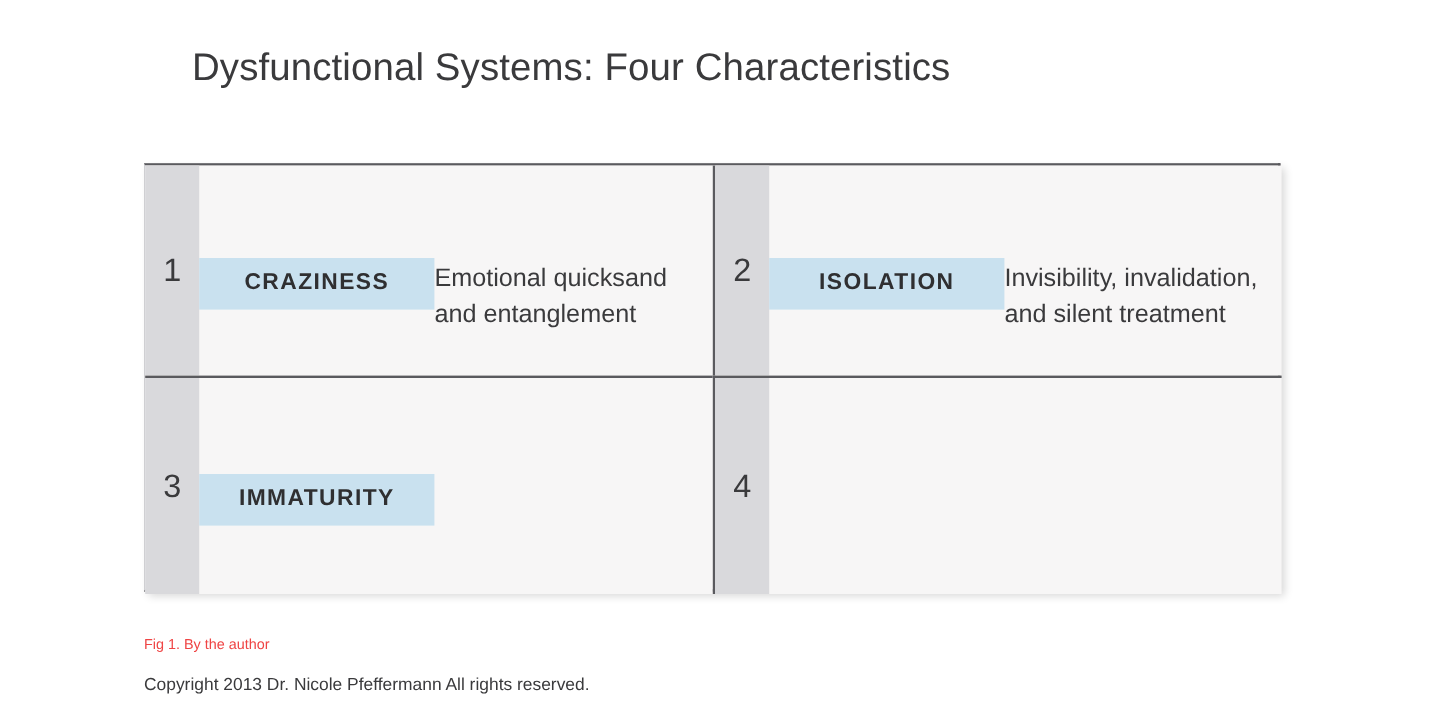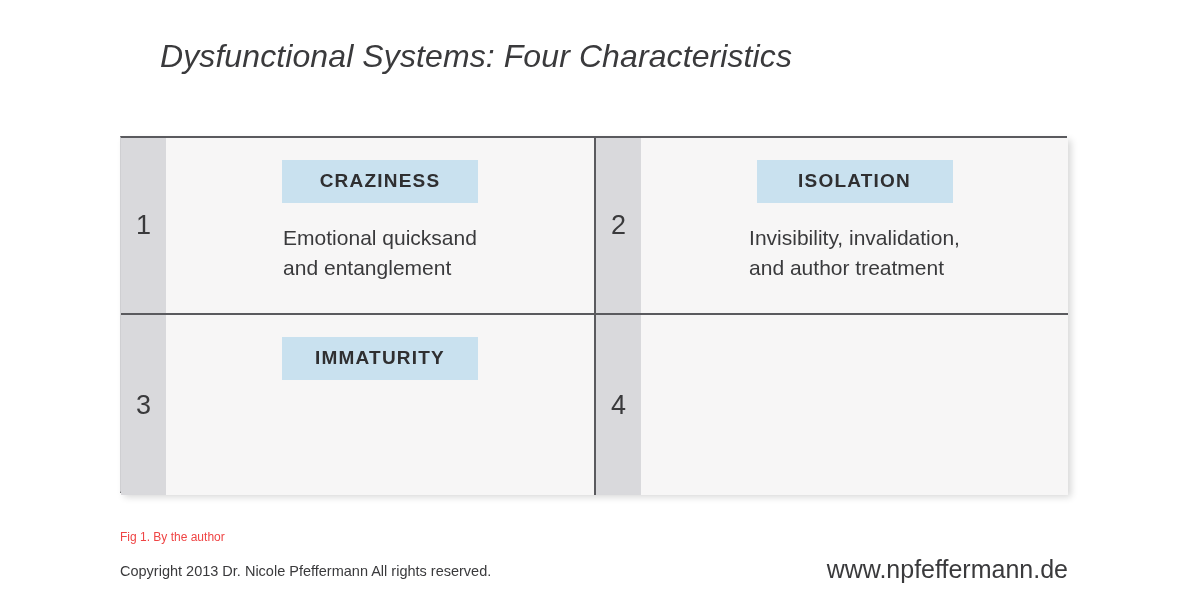--- a/index.html
+++ b/index.html
@@ -24,21 +24,20 @@
     position: absolute;
     top: 38px;
     left: 0;
     width: 952px;
     text-align: center;
     font-size: 32px;
     font-weight: 400;
     letter-spacing: 0.1px;
     color: #3a3a3c;
     white-space: nowrap;
-    font-style: italic;
   }
 
   
   .matrix {
     position: absolute;
     left: 120px;
     top: 136px;
     width: 947px;
     height: 357px;
     display: grid;
@@ -76,21 +75,21 @@
     justify-content: center;
     font-size: 27px;
     font-weight: 400;
     color: #3a3a3c;
     line-height: 1;
   }
 
   .quad-body {
     flex: 1 1 auto;
     display: flex;
-    flex-direction: column;
+    flex-direction: row;
     align-items: center;
     justify-content: flex-start;
     padding-top: 22px;
   }
 
   .quad-badge {
     display: inline-block;
     min-width: 196px;
     padding: 10px 22px 11px;
     background: #c9e1ef;
@@ -156,36 +155,35 @@
         <div class="quad-desc">Emotional quicksand
 and entanglement</div>
       </div>
     </div>
 
     <div class="quad col2 row1">
       <div class="quad-index">2</div>
       <div class="quad-body">
         <div class="quad-badge">ISOLATION</div>
         <div class="quad-desc">Invisibility, invalidation,
-and author treatment</div>
+and silent treatment</div>
       </div>
     </div>
 
     <div class="quad col1 row2">
       <div class="quad-index">3</div>
       <div class="quad-body">
         <div class="quad-badge">IMMATURITY</div>
       </div>
     </div>
 
     <div class="quad col2 row2">
       <div class="quad-index">4</div>
     </div>
 
   </div>
 
   <div class="footer-credit">Fig 1. By the author</div>
 
   <div class="footer-copyright">Copyright 2013 Dr. Nicole Pfeffermann All rights reserved.</div>
 
-  <div class="footer-website">www.npfeffermann.de</div>
 
 </div>
 
 </body></html>

